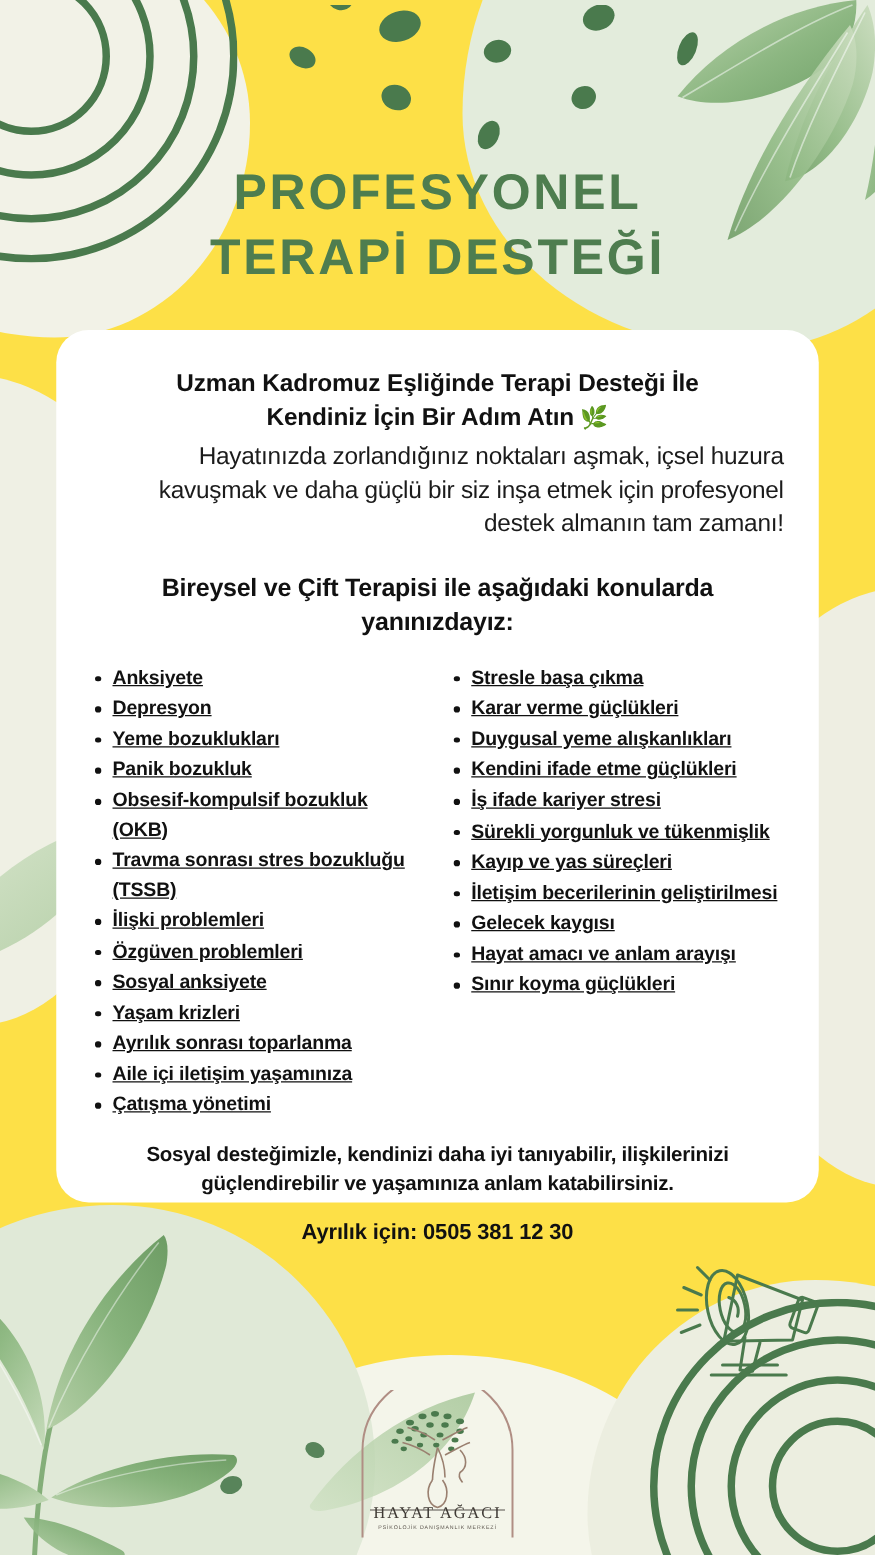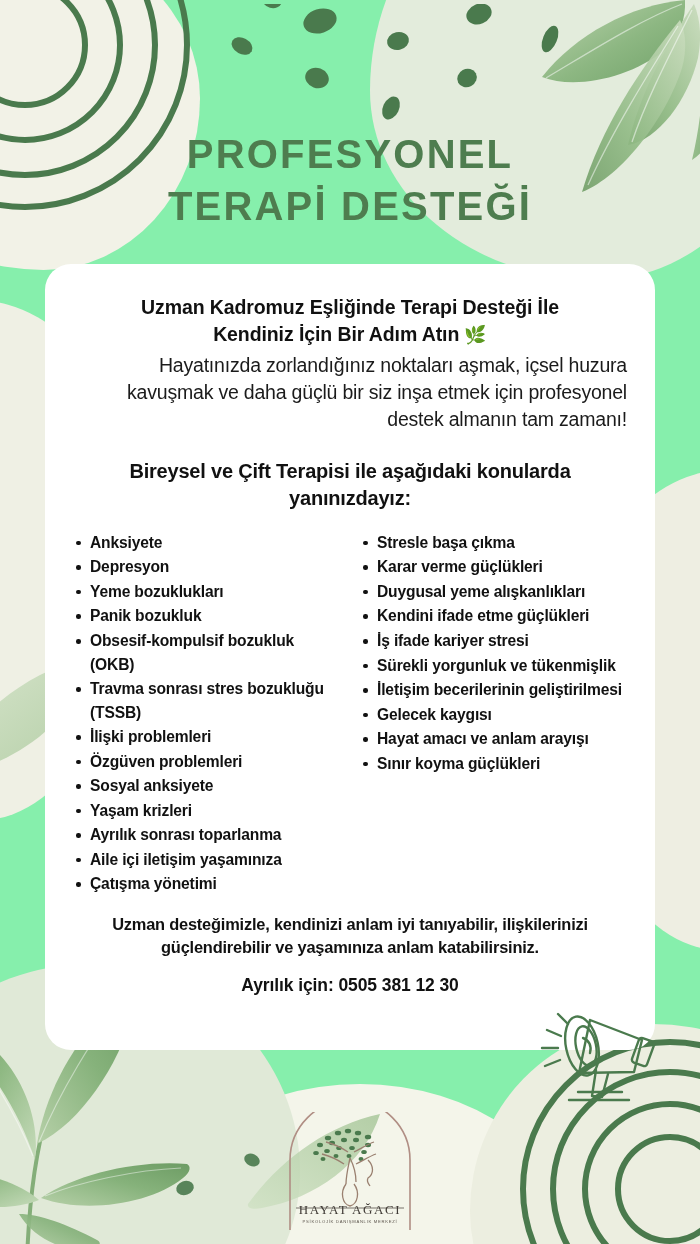--- a/index.html
+++ b/index.html
@@ -12,21 +12,21 @@
     height: 1244px;
     font-family: "Liberation Sans", sans-serif;
     background: #f7f7ef;
     overflow: hidden;
   }
 
   .poster {
     position: relative;
     width: 700px;
     height: 1244px;
-    background: #86efac;
+    background: #fde047;
     overflow: hidden;
   }
 
   
   .bg-layer {
     position: absolute;
     inset: 0;
     overflow: hidden;
     z-index: 0;
   }
@@ -126,21 +126,21 @@
     line-height: 1.3;
     text-transform: uppercase;
   }
 
   
   .card {
     position: absolute;
     top: 264px;
     left: 45px;
     width: 610px;
-    height: 786px;
+    height: 698px;
     background: #ffffff;
     border-radius: 26px;
     z-index: 4;
     box-sizing: border-box;
     padding: 24px 28px 10px 28px;
   }
 
   .lead-heading {
     margin: 6px 0 0 0;
     font-size: 19.5px;
@@ -188,20 +188,21 @@
   }
   ul.topic-list li {
     position: relative;
     padding-left: 17px;
     font-size: 15.6px;
     font-weight: 700;
     color: #111111;
     line-height: 1.51;
     margin-bottom: 1px;
     letter-spacing: -0.15px;
+    text-decoration: underline;
   }
   ul.topic-list li::before {
     content: "";
     position: absolute;
     left: 3px;
     top: 10px;
     width: 4.5px;
     height: 4.5px;
     border-radius: 50%;
     background: #111111;
@@ -409,29 +410,30 @@
         </ul>
       </div>
       <div class="col">
         <ul class="topic-list">
           <li>Stresle başa çıkma</li>
           <li>Karar verme güçlükleri</li>
           <li>Duygusal yeme alışkanlıkları</li>
           <li>Kendini ifade etme güçlükleri</li>
           <li>İş ifade kariyer stresi</li>
           <li>Sürekli yorgunluk ve tükenmişlik</li>
+          <li>Kayıp ve yas süreçleri</li>
           <li>İletişim becerilerinin geliştirilmesi</li>
           <li>Gelecek kaygısı</li>
           <li>Hayat amacı ve anlam arayışı</li>
           <li>Sınır koyma güçlükleri</li>
         </ul>
       </div>
     </div>
 
-    <p class="closing">Uzman desteğimizle, kendinizi anlam iyi tanıyabilir, ilişkilerinizi güçlendirebilir ve yaşamınıza anlam katabilirsiniz.</p>
+    <p class="closing">Sosyal desteğimizle, kendinizi daha iyi tanıyabilir, ilişkilerinizi güçlendirebilir ve yaşamınıza anlam katabilirsiniz.</p>
 
     <p class="contact">
       <span>Ayrılık için:</span>
       <span>0505 381 12 30</span>
     </p>
   </div>
 
   <svg class="megaphone" width="136" height="108" viewBox="0 0 136 108">
     <g fill="none" stroke="#4a7a4d" stroke-width="2.4" stroke-linecap="round" stroke-linejoin="round">
       <ellipse cx="46" cy="50" rx="16" ry="30" transform="rotate(-12 46 50)"></ellipse>

